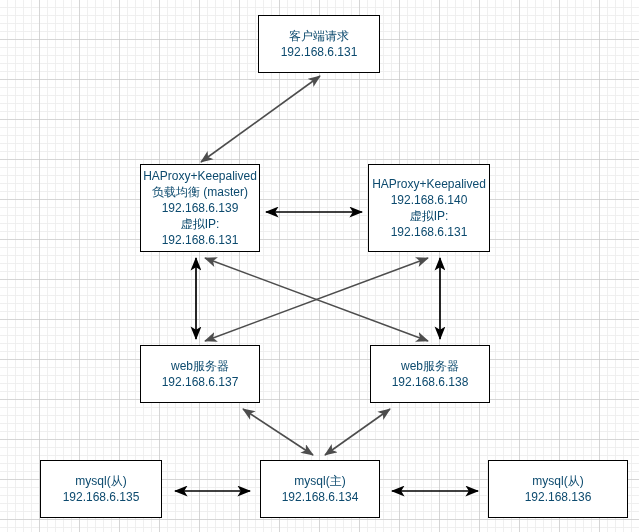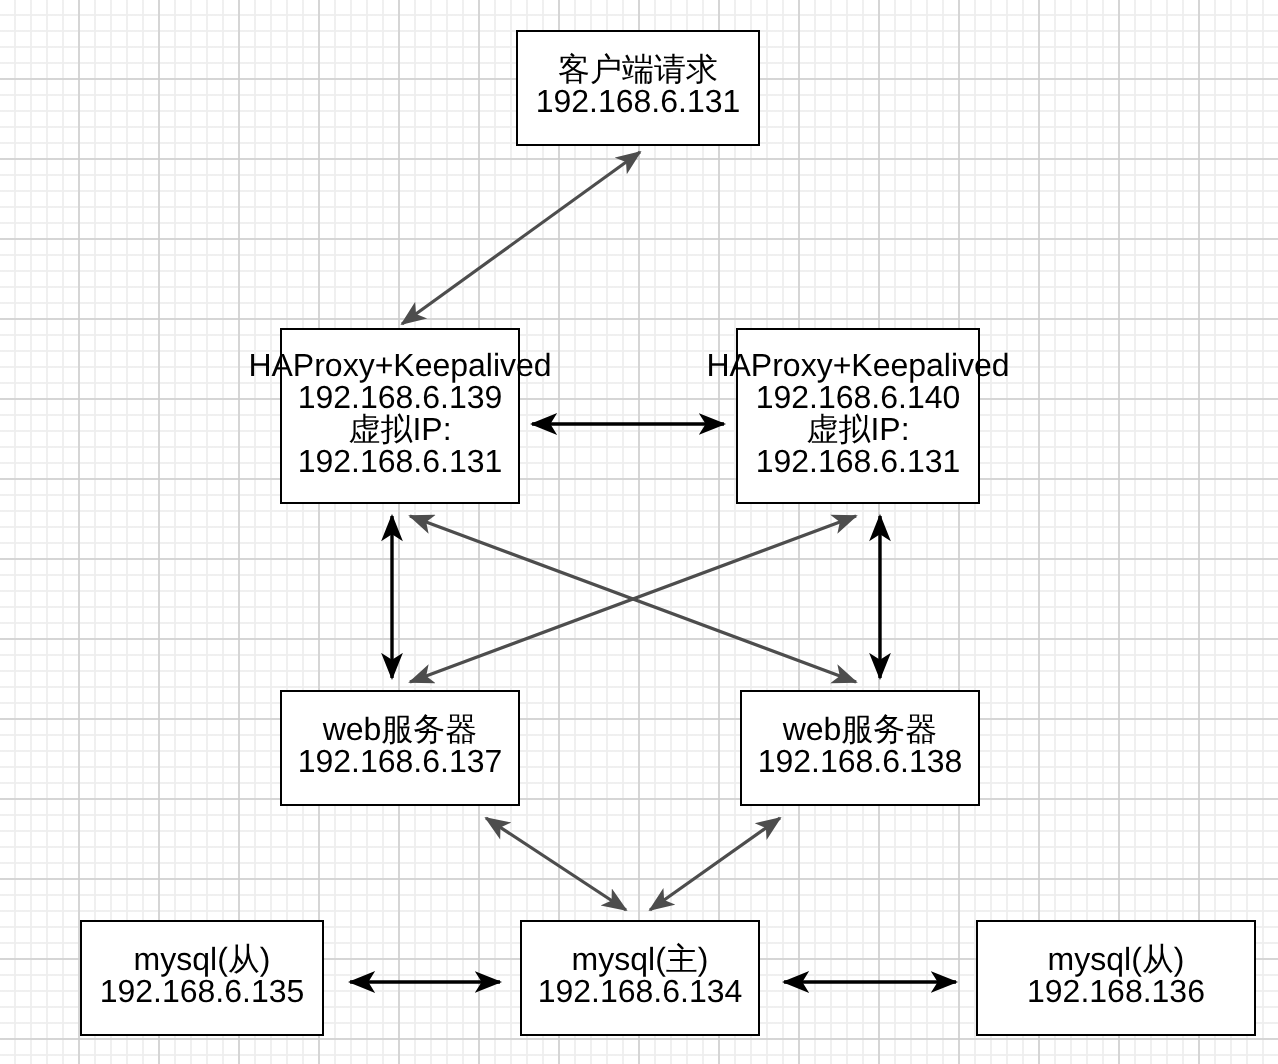--- a/index.html
+++ b/index.html
@@ -32,22 +32,22 @@
   .node {
     position: absolute;
     box-sizing: border-box;
     border: 1px solid #000000;
     background: #ffffff;
     display: flex;
     flex-direction: column;
     align-items: center;
     justify-content: center;
     text-align: center;
-    color: #000000;
-    font-size: 16px;
+    color: #0c4a6e;
+    font-size: 12px;
     line-height: 16px;
     z-index: 2;
   }
   .node .line {
     display: block;
     white-space: nowrap;
   }
 </style>
 </head>
 <body>
@@ -91,20 +91,21 @@
     <line x1="392" y1="491" x2="478" y2="491" stroke="#000000" stroke-width="1.7" marker-start="url(#ah-black-start)" marker-end="url(#ah-black)"></line>
   </svg>
 
   <div class="node" style="left:258px; top:15px; width:122px; height:58px;">
     <span class="line">客户端请求</span>
     <span class="line">192.168.6.131</span>
   </div>
 
   <div class="node" style="left:140px; top:164px; width:120px; height:88px;">
     <span class="line">HAProxy+Keepalived</span>
+    <span class="line">负载均衡 (master)</span>
     <span class="line">192.168.6.139</span>
     <span class="line">虚拟IP:</span>
     <span class="line">192.168.6.131</span>
   </div>
 
   <div class="node" style="left:368px; top:164px; width:122px; height:88px;">
     <span class="line">HAProxy+Keepalived</span>
     <span class="line">192.168.6.140</span>
     <span class="line">虚拟IP:</span>
     <span class="line">192.168.6.131</span>

